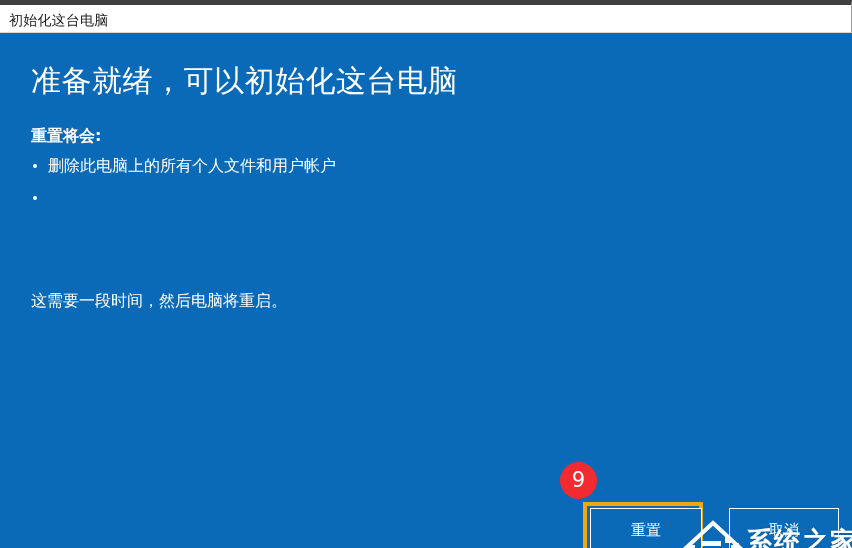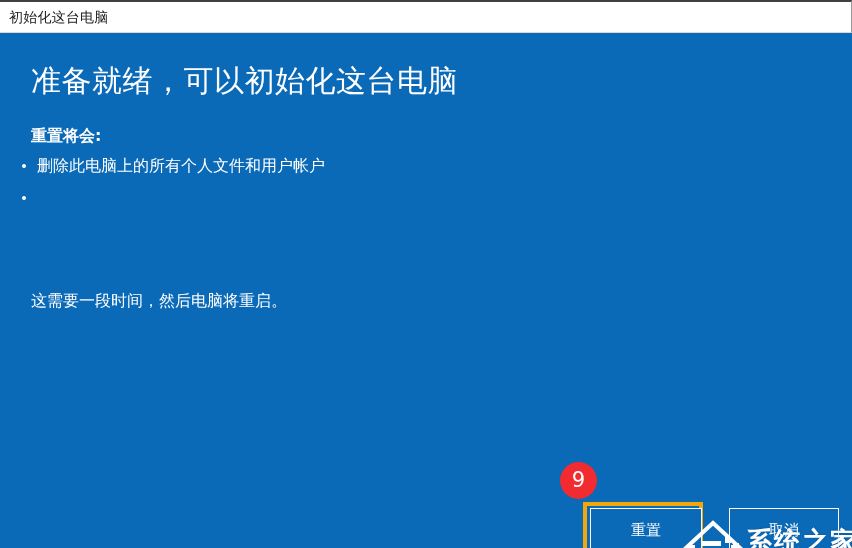--- a/index.html
+++ b/index.html
@@ -24,21 +24,21 @@
 
   
   #titlebar {
     position: absolute;
     left: 0;
     top: 0;
     width: 852px;
     height: 33px;
     background: #ffffff;
     border-right: 1px solid #9a9a9a;
-    border-top: 2px solid #404040;
+    border-top: 5px solid #404040;
     border-bottom: 1px solid #d9d9d9;
     box-sizing: border-box;
   }
   #titlebar-text {
     position: absolute;
     left: 9px;
     top: 6px;
     font-size: 14px;
     line-height: 19px;
     color: #1b1b1b;
@@ -82,21 +82,21 @@
     top: 92px;
     font-size: 16px;
     line-height: 22px;
     color: #ffffff;
     white-space: nowrap;
     font-weight: bold;
   }
 
   #bullet-list {
     position: absolute;
-    left: 20px;
+    left: 31px;
     top: 120px;
     margin: 0;
     padding: 0;
     list-style: none;
   }
   #bullet-list li {
     position: relative;
     padding-left: 17px;
     margin: 0 0 6px 0;
     font-size: 16px;

